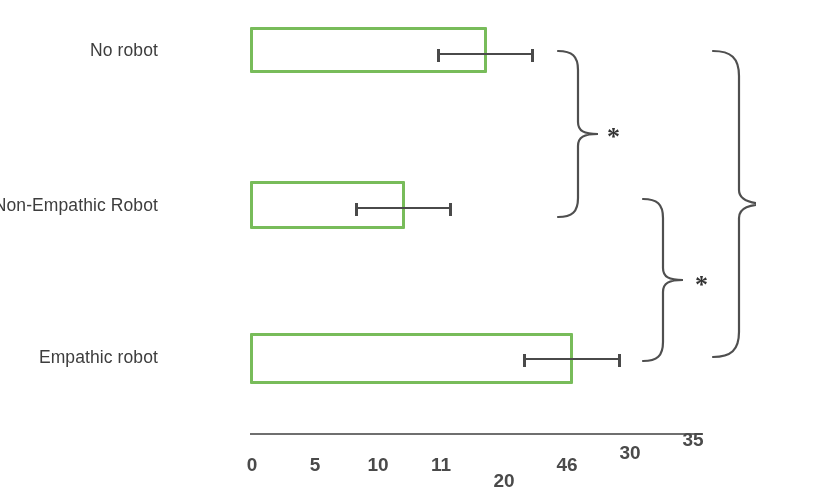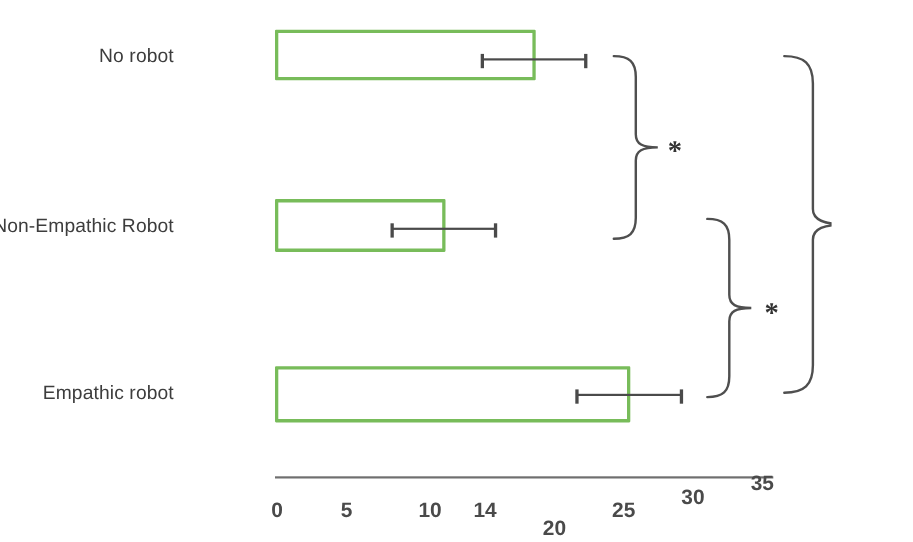--- a/index.html
+++ b/index.html
@@ -137,20 +137,20 @@
       <path d="M2 3 C 20 3, 28 10, 28 28 L 28 142 C 28 152, 38 156, 58 156
                C 38 156, 28 160, 28 170 L 28 284 C 28 302, 20 309, 2 309" stroke="#4f4f4f" stroke-width="2.2" stroke-linecap="round" fill="none"></path>
     </svg>
   </div>
   <div class="sig-star" style="left:784px; top:192px;">*</div>
 
   <div class="axis-line" style="left:250px; top:433px; width:453px;"></div>
 
   <div class="tick-label" style="left:232px; top:455px;">0</div>
   <div class="tick-label" style="left:295px; top:455px;">5</div>
-  <div class="tick-label" style="left:371px; top:455px;">10</div>
-  <div class="tick-label" style="left:421px; top:455px;">14</div>
+  <div class="tick-label" style="left:358px; top:455px;">10</div>
+  <div class="tick-label" style="left:421px; top:455px;">11</div>
   <div class="tick-label" style="left:484px; top:455px;margin-top:16px;">20</div>
-  <div class="tick-label" style="left:547px; top:455px;">25</div>
+  <div class="tick-label" style="left:547px; top:455px;">46</div>
   <div class="tick-label" style="left:610px; top:443px;">30</div>
   <div class="tick-label" style="left:673px; top:430px;">35</div>
 
 </div>
 
 </body></html>

